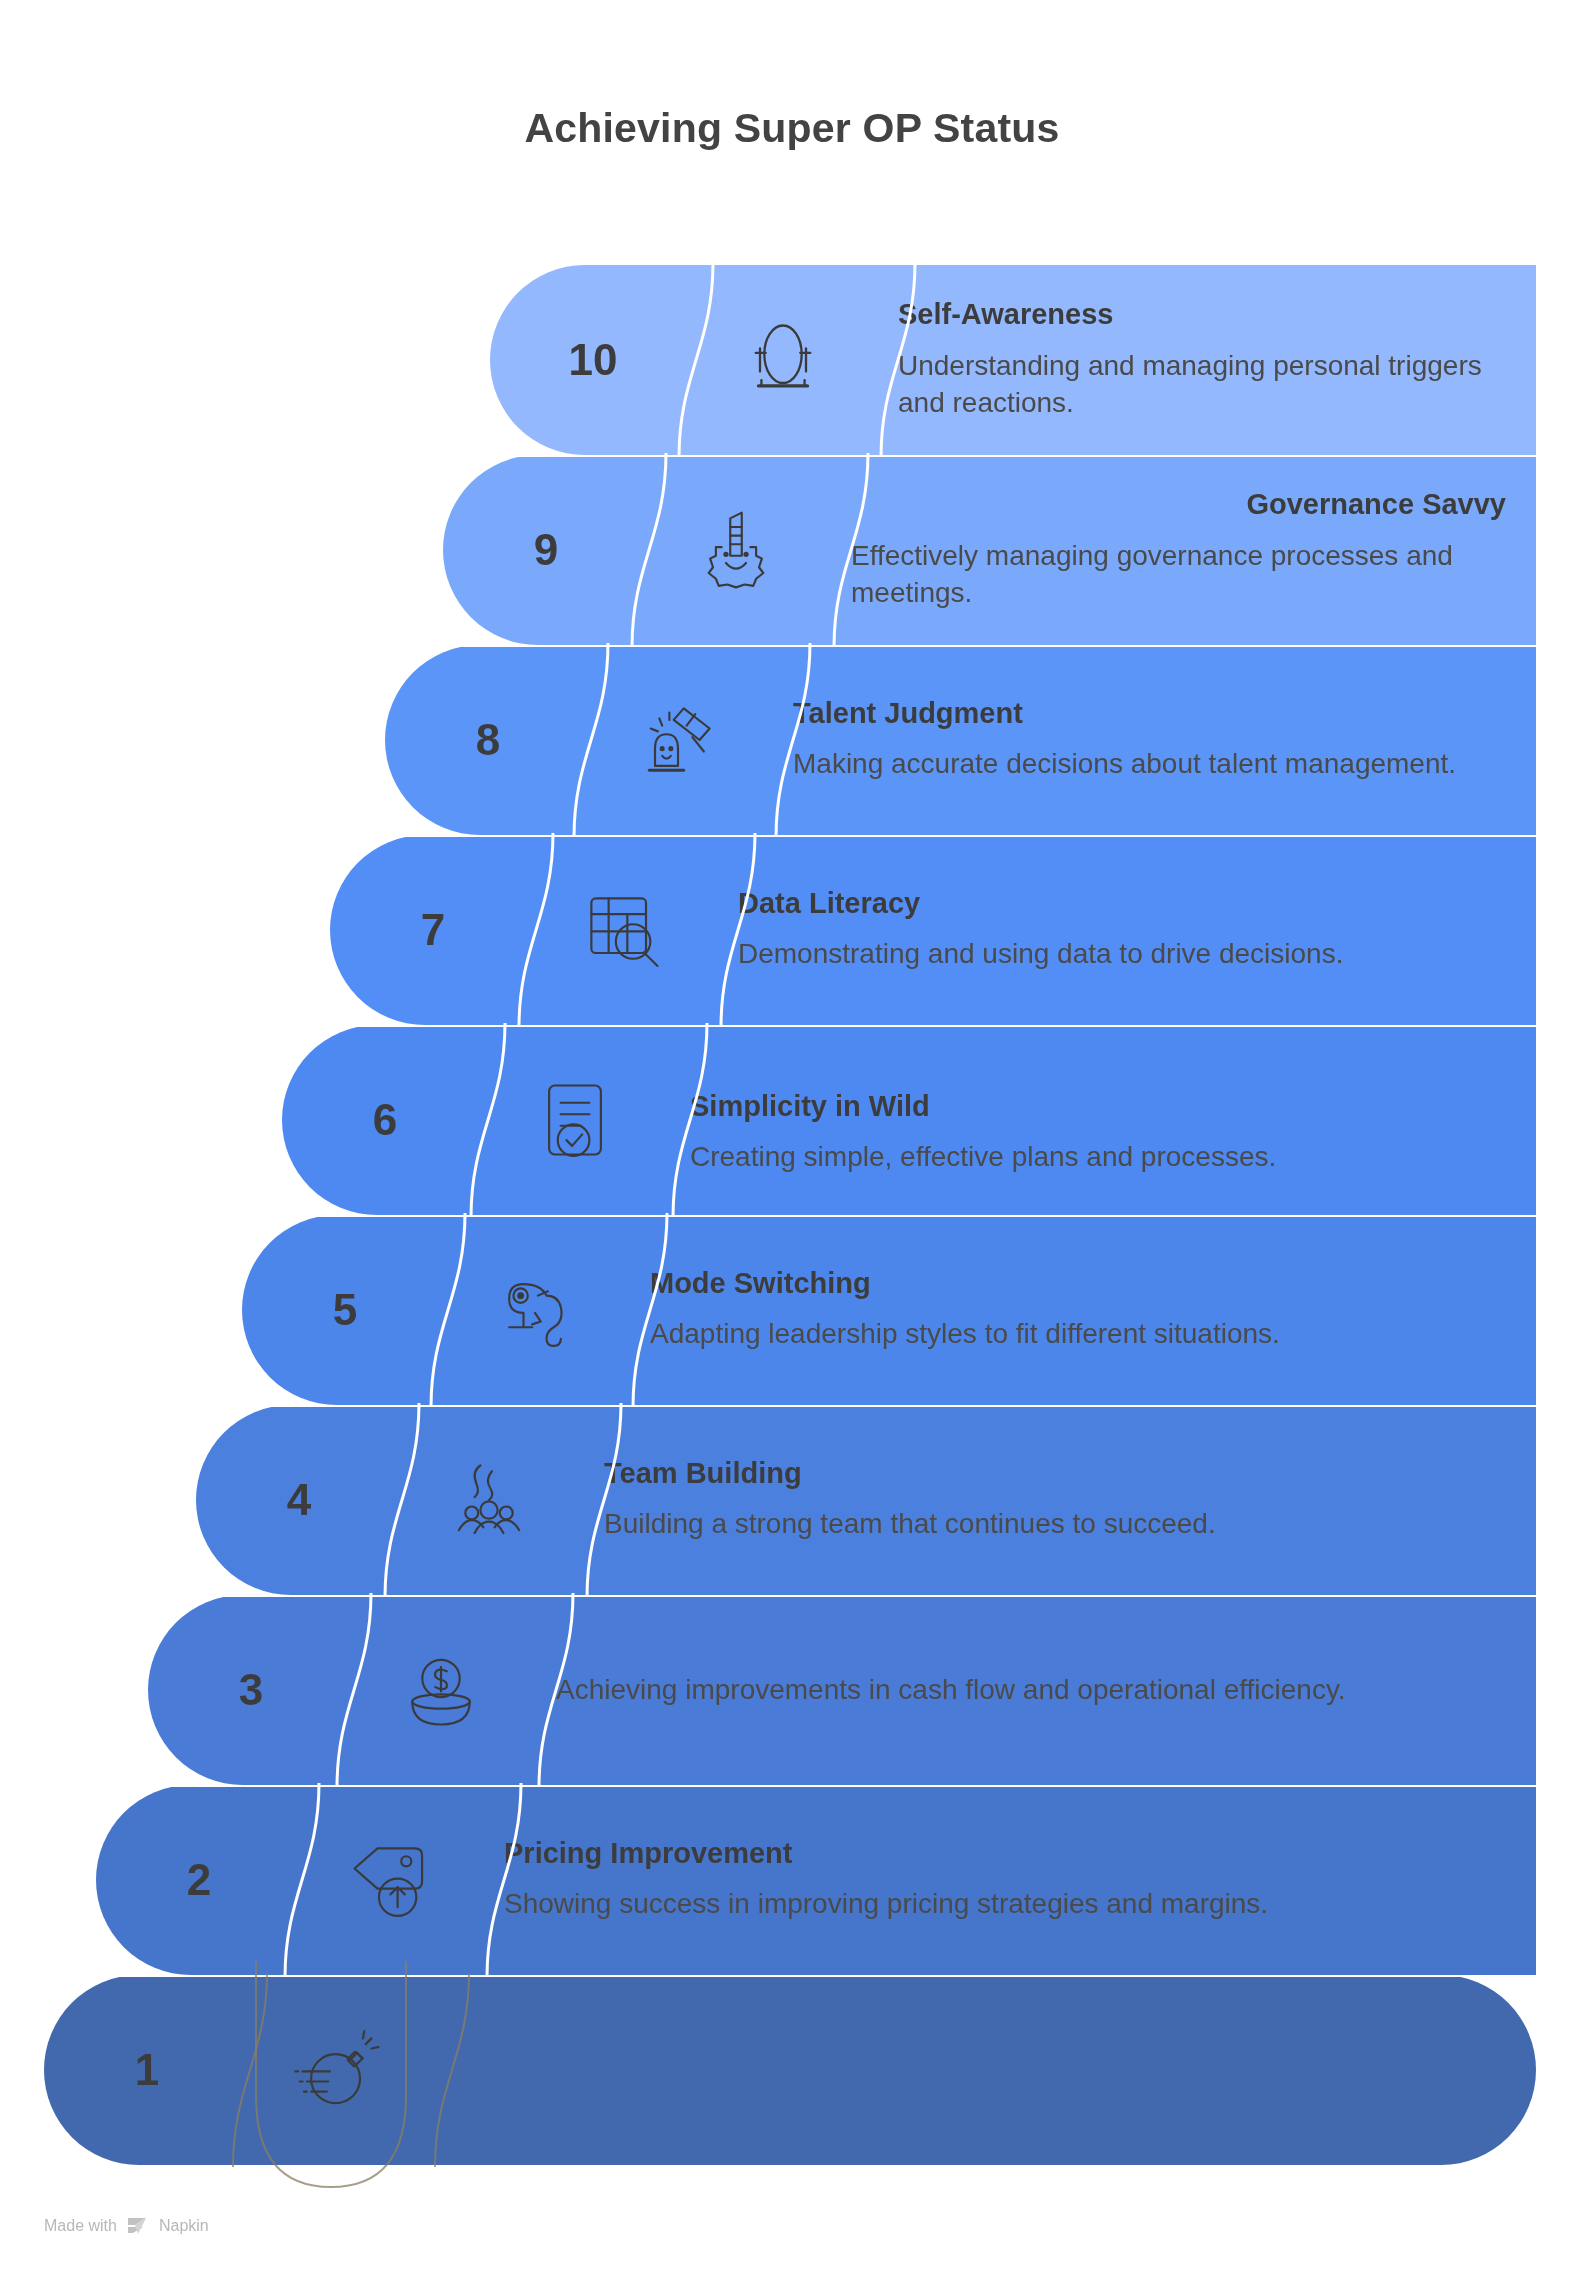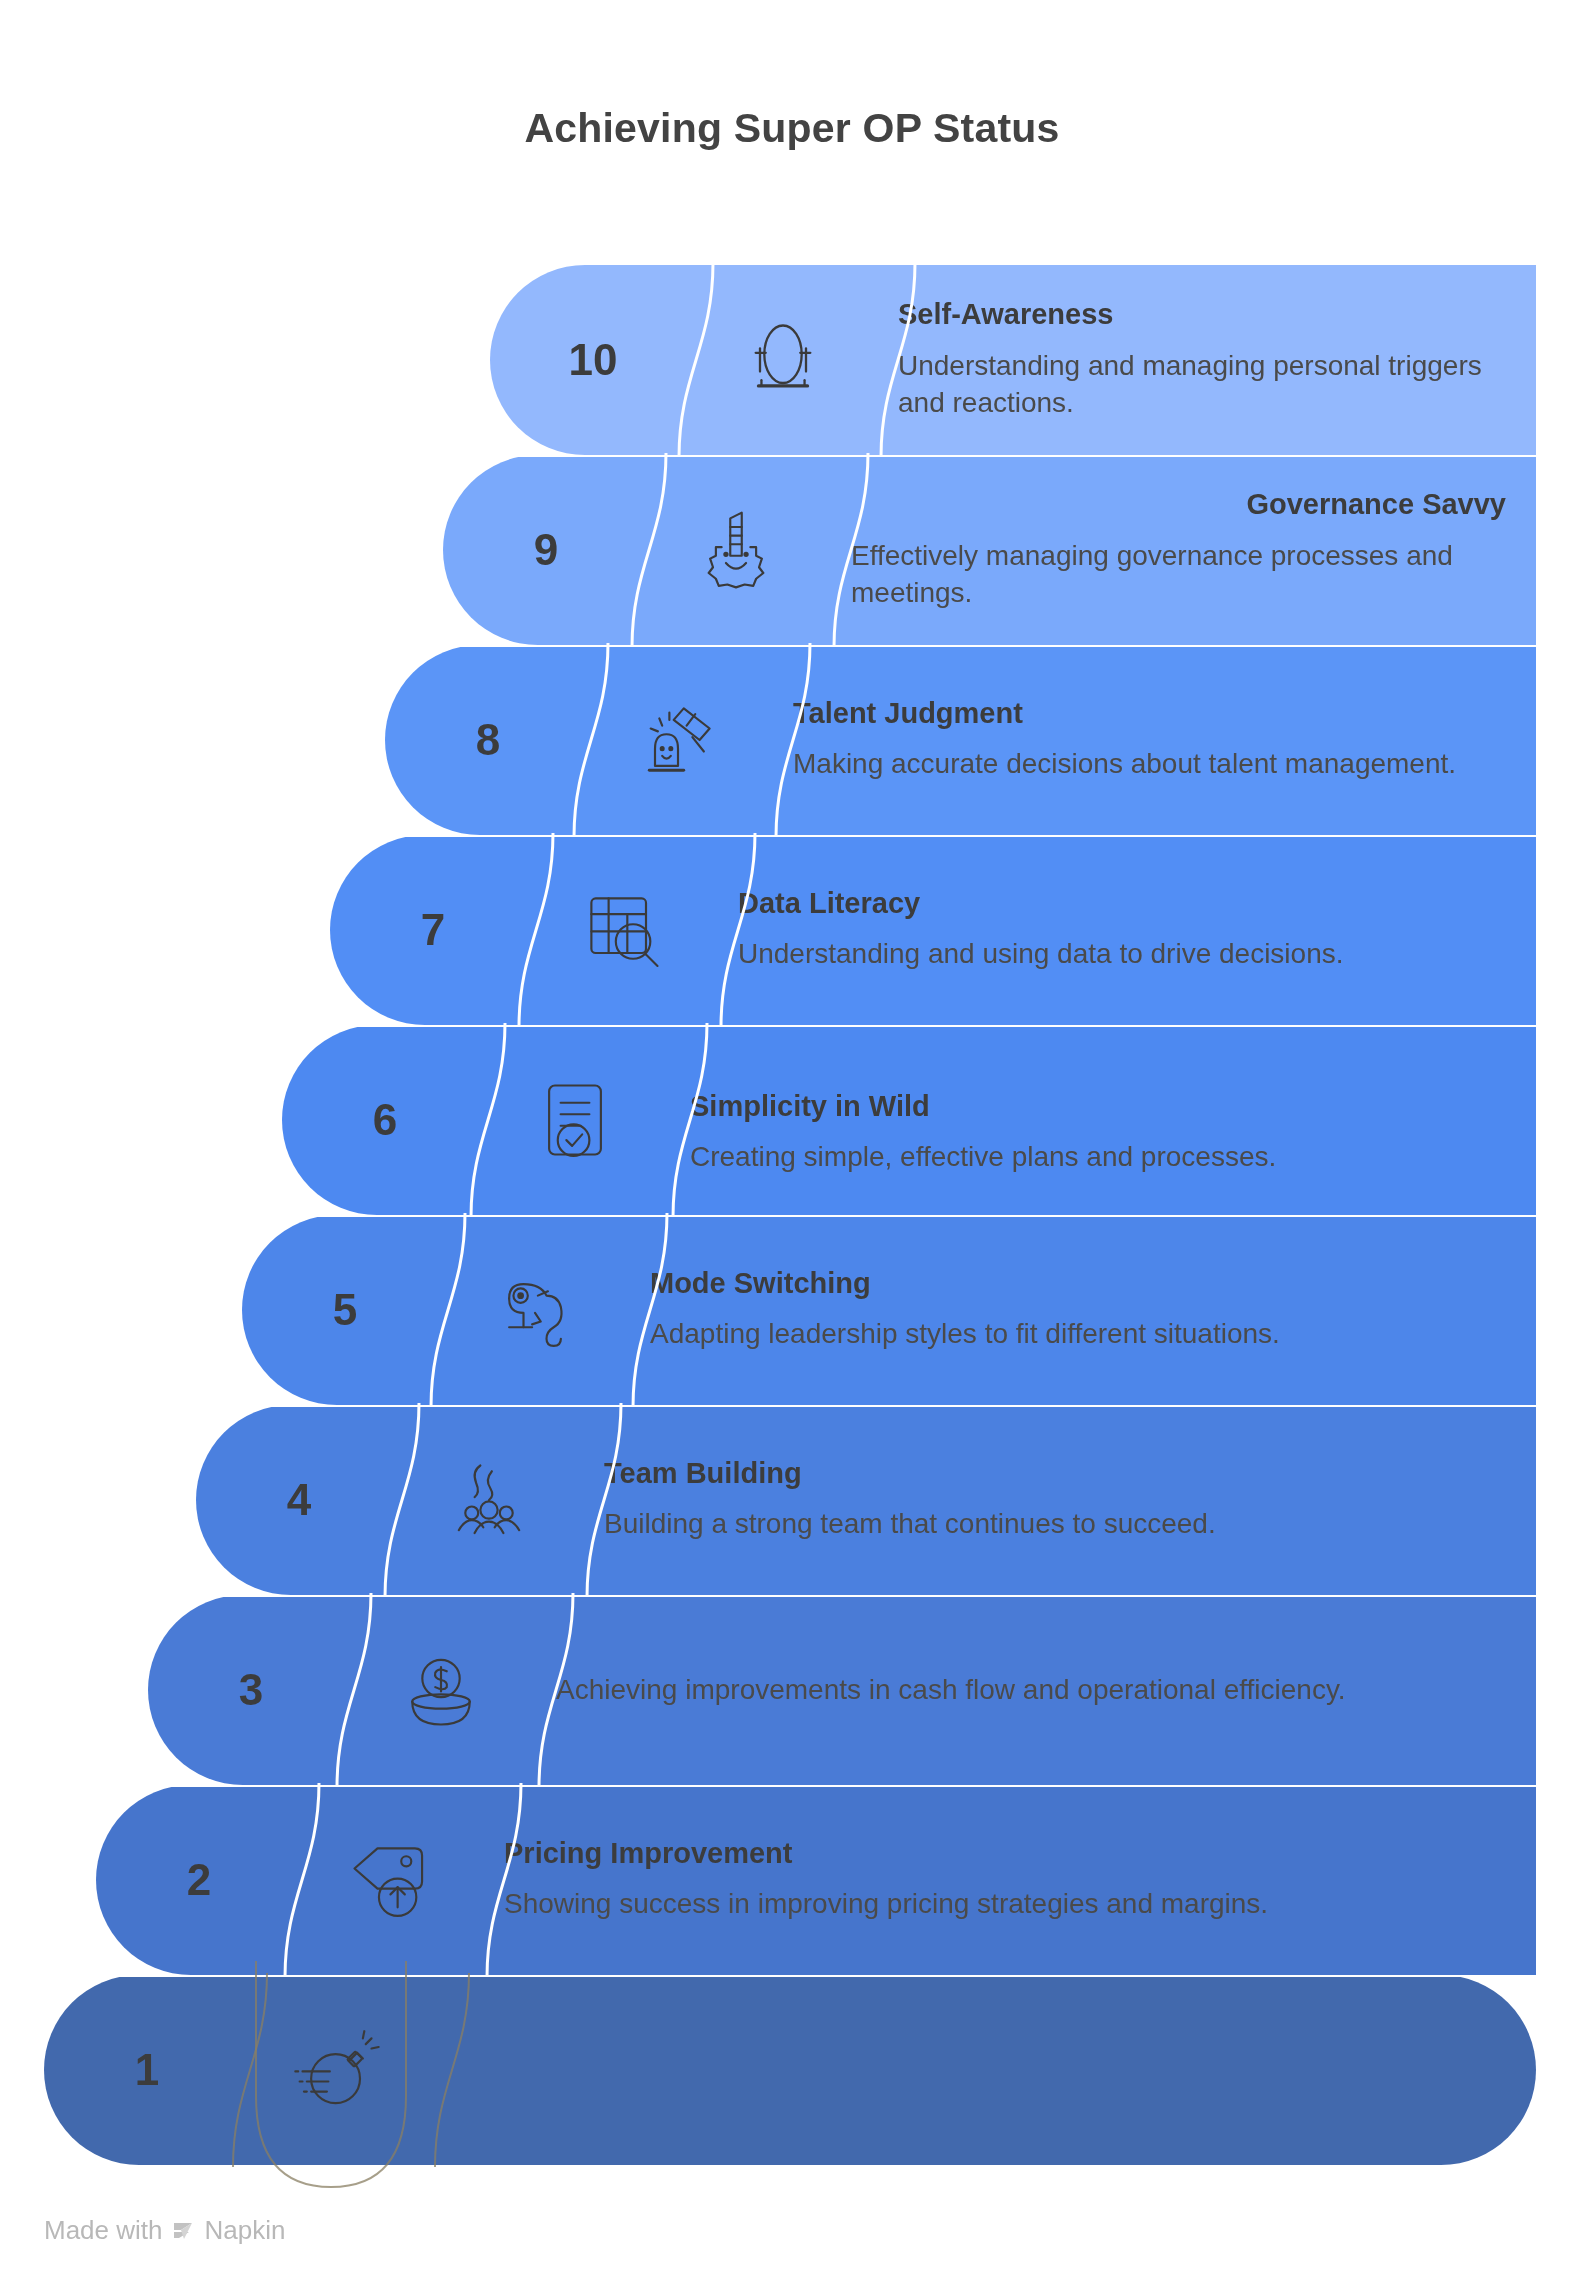--- a/index.html
+++ b/index.html
@@ -147,21 +147,21 @@
 
   
   #footer {
     position: absolute;
     left: 44px;
     top: 2215px;
     display: flex;
     align-items: center;
     gap: 9px;
     color: #b8b8b8;
-    font-size: 26px;
+    font-size: 16px;
   }
   #footer .logo { display: block; }
 </style>
 </head>
 <body>
 
 <div id="page">
   <div id="title">Achieving Super OP Status</div>
   <div id="chart">
       <div class="row" style="top: 0px; left: 0px; width: 1536px;">
@@ -257,21 +257,21 @@
      <line x1="10" y1="21" x2="48" y2="21"></line>
      <line x1="10" y1="33" x2="48" y2="33"></line>
      <line x1="22" y1="10" x2="22" y2="48"></line>
      <line x1="35" y1="21" x2="35" y2="48"></line>
      <circle cx="39" cy="40" r="12" fill="none"></circle>
      <line x1="48" y1="49" x2="56" y2="57"></line>
    </svg>
         </div>
         <div class="txt" style="left: 738px; width: 798px;">
           <div class="h">Data Literacy</div>
-          <div class="d">Understanding and using data to drive decisions.</div>
+          <div class="d">Demonstrating and using data to drive decisions.</div>
         </div>
         <svg class="divider" width="70" height="194" viewBox="0 0 70 194" style="left: 501px;">
           <path d="M 52 0 C 52 81.48, 18 112.52, 18 194"></path>
         </svg>
         <svg class="divider" width="70" height="194" viewBox="0 0 70 194" style="left: 703px;">
           <path d="M 52 0 C 52 81.48, 18 112.52, 18 194"></path>
         </svg>
       </div>
       <div class="row" style="top: 760px; left: 0px; width: 1536px;">
         <div class="bar" style="left: 282px; width: 1254px; background: rgb(77, 137, 241);"></div>

